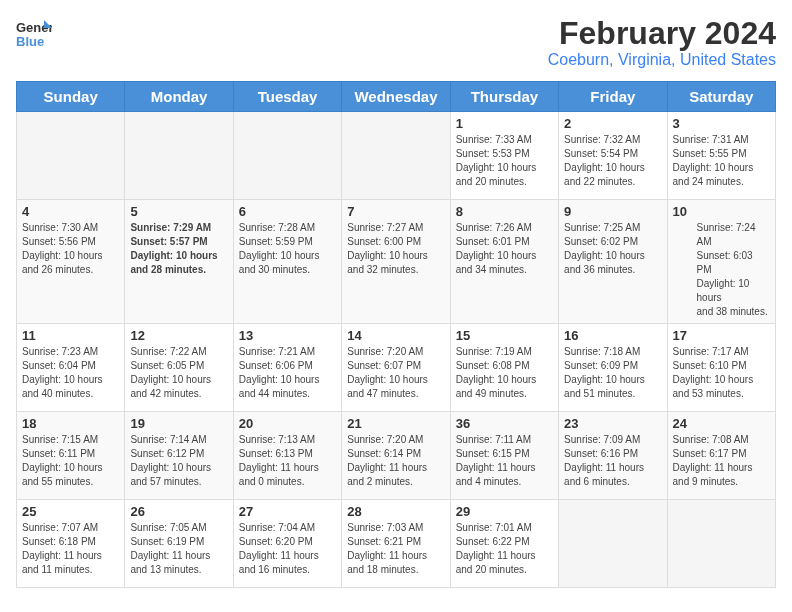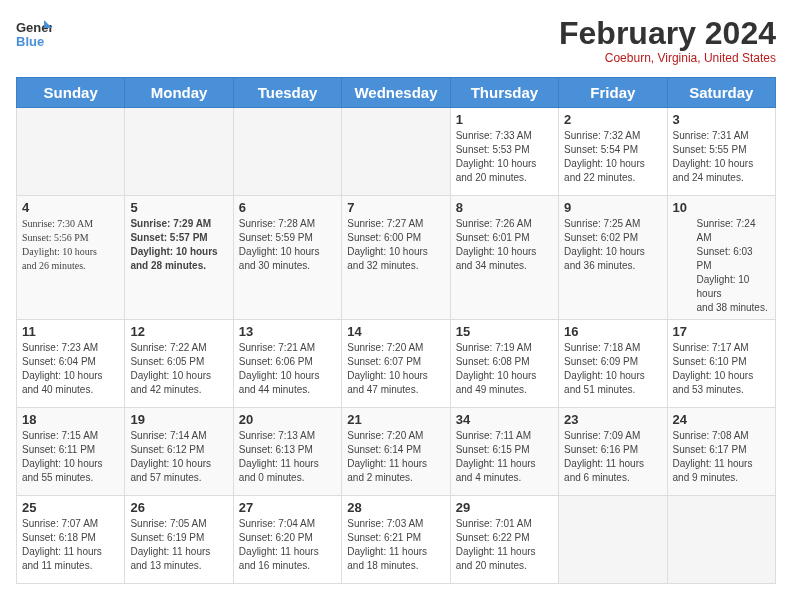--- a/index.html
+++ b/index.html
@@ -28,23 +28,23 @@
     .title-block {
       text-align: right;
     }
     .title-block h1 {
       font-size: 32px;
       font-weight: bold;
       color: #333;
       line-height: 1.1;
     }
     .title-block h2 {
-      font-size: 12px;
+      font-size: 16px;
       font-weight: normal;
-      color: #b91c1c;
+      color: #3b82f6;
     }
     .calendar {
       width: 100%;
       border-collapse: collapse;
       border: 1px solid #ccc;
     }
     .calendar th {
       background: #4a90d9;
       color: #fff;
       text-align: center;
@@ -134,21 +134,21 @@
           <span class="day-number">3</span>
           <div class="day-info" style="white-space: pre-line;">Sunrise: 7:31 AM
 Sunset: 5:55 PM
 Daylight: 10 hours
 and 24 minutes.</div>
         </td>
       </tr>
       <tr>
         <td>
           <span class="day-number">4</span>
-          <div class="day-info" style="white-space: pre-line; font-family: Liberation Serif, serif;">Sunrise: 7:30 AM
+          <div class="day-info" style="white-space: pre-line;">Sunrise: 7:30 AM
 Sunset: 5:56 PM
 Daylight: 10 hours
 and 26 minutes.</div>
         </td>
         <td>
           <span class="day-number">5</span>
           <div class="day-info" style="white-space: pre-line; font-weight: bold;">Sunrise: 7:29 AM
 Sunset: 5:57 PM
 Daylight: 10 hours
 and 28 minutes.</div>
@@ -263,21 +263,21 @@
 and 0 minutes.</div>
         </td>
         <td>
           <span class="day-number">21</span>
           <div class="day-info" style="white-space: pre-line;">Sunrise: 7:20 AM
 Sunset: 6:14 PM
 Daylight: 11 hours
 and 2 minutes.</div>
         </td>
         <td>
-          <span class="day-number">34</span>
+          <span class="day-number">36</span>
           <div class="day-info" style="white-space: pre-line;">Sunrise: 7:11 AM
 Sunset: 6:15 PM
 Daylight: 11 hours
 and 4 minutes.</div>
         </td>
         <td>
           <span class="day-number">23</span>
           <div class="day-info" style="white-space: pre-line;">Sunrise: 7:09 AM
 Sunset: 6:16 PM
 Daylight: 11 hours

